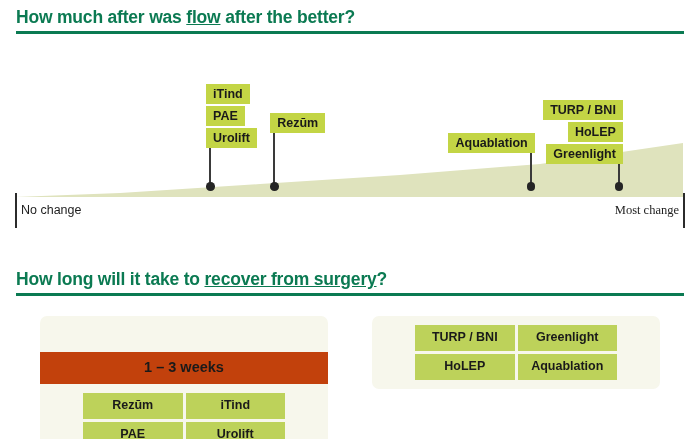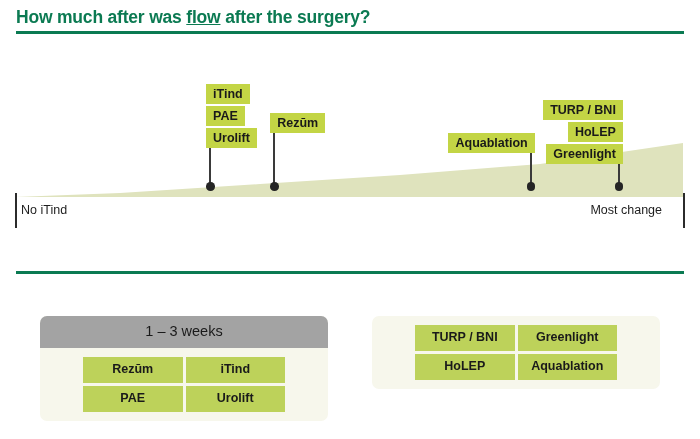--- a/index.html
+++ b/index.html
@@ -69,21 +69,21 @@
 
   .axis-label {
     position: absolute;
     top: 157px;
     font-size: 12.5px;
     color: #1d1d1d;
     line-height: 16px;
     white-space: nowrap;
   }
   .axis-label.left  { left: 21px; }
-  .axis-label.right { right: 38px; }
+  .axis-label.right { right: 21px; font-family: Liberation Serif, serif; }
 
   
   .marker {
     position: absolute;
     width: 0;
   }
   .marker .stem {
     position: absolute;
     left: -1px;
     top: 0;
@@ -133,27 +133,28 @@
     background: #f7f7ec;
     border-radius: 7px;
     overflow: hidden;
     box-sizing: border-box;
     padding-bottom: 9px;
   }
   .panel#panel-0 { left: 40px; }
   .panel#panel-1 { left: 372px; }
 
   .panel-header {
-    background: #a3a3a3;
+    background: #c2410c;
     color: #1a1a1a;
     font-size: 14.5px;
-    font-weight: 400;
+    font-weight: 700;
     text-align: center;
     padding: 7px 0 8px 0;
     line-height: 17px;
+    margin-top: 36px;
   }
   .panel-grid {
     display: grid;
     grid-template-columns: 1fr 1fr;
     gap: 3px;
     padding: 9px 43px 0 43px;
     box-sizing: border-box;
   }
   .panel-cell {
     background: #bdd25a;
@@ -164,35 +165,35 @@
     padding: 5px 2px 6px 2px;
     line-height: 15px;
     white-space: nowrap;
   }
 </style>
 </head>
 <body>
 
 <div class="section-heading" id="heading-flow">
   <div class="heading-text">
-    <span>How much after was </span><b>flow</b><span> after the surgery?</span>
+    <span>How much after was </span><b>flow</b><span> after the better?</span>
   </div>
   <div class="heading-rule"></div>
 </div>
 
 <div class="scale-chart">
 
   <svg class="wedge" viewBox="0 0 700 160" preserveAspectRatio="none">
     <path id="wedge-path" d="M 15,152 L 120,148 L 260,139 L 400,130 L 540,119 L 683,98 L 683,152 Z" fill="#dfe3bd"></path>
   </svg>
 
   <div class="axis-tick left"></div>
   <div class="axis-tick right"></div>
 
-  <div class="axis-label left">No iTind</div>
+  <div class="axis-label left">No change</div>
   <div class="axis-label right">Most change</div>
 
   <div id="markers-layer">
       <div class="marker" style="left: 210.056px; top: 89px;">
         <div class="stem" style="height: 52px;"></div>
         <div class="dot" style="top: 48px;"></div>
       </div>
       <div class="marker" style="left: 274.184px; top: 74px;">
         <div class="stem" style="height: 67px;"></div>
         <div class="dot" style="top: 63px;"></div>
@@ -220,20 +221,23 @@
       </div>
       <div class="chip-stack align-right" style="right: 77.128px; bottom: 56px;">
         <div class="chip">TURP / BNI</div>
         <div class="chip">HoLEP</div>
         <div class="chip">Greenlight</div>
       </div>
     </div>
 </div>
 
 <div class="section-heading" id="heading-recover">
+  <div class="heading-text">
+    <span>How long will it take to </span><b>recover from surgery</b><span>?</span>
+  </div>
   <div class="heading-rule"></div>
 </div>
 
 <div class="panels" id="panels-layer">
     <div class="panel" id="panel-0">
       <div class="panel-header">1 – 3 weeks</div>
       <div class="panel-grid">
         <div class="panel-cell">Rezūm</div>
         <div class="panel-cell">iTind</div>
         <div class="panel-cell">PAE</div>

